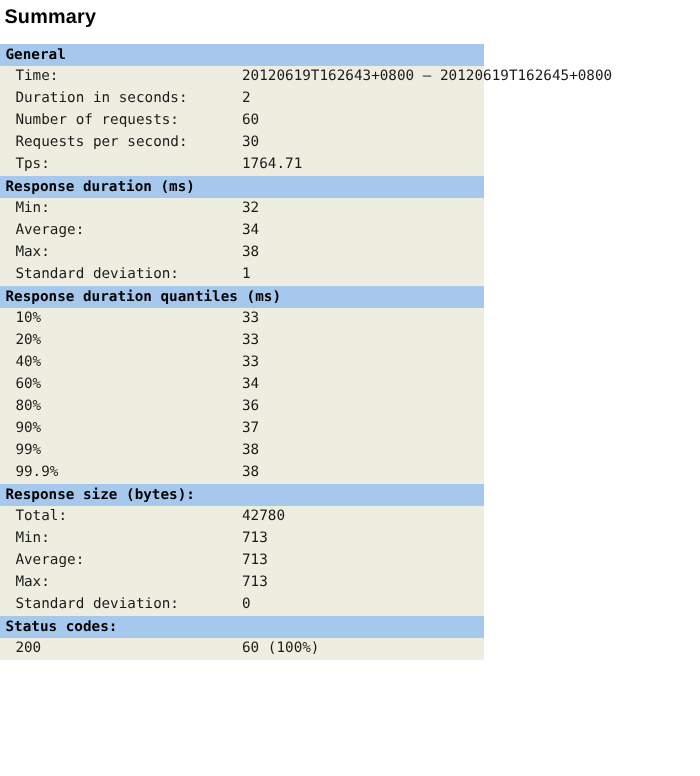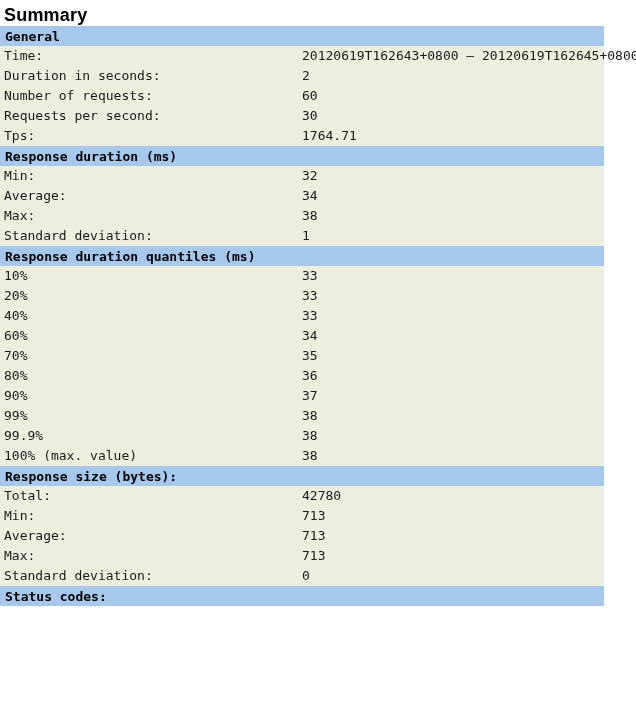--- a/index.html
+++ b/index.html
@@ -20,23 +20,23 @@
     font-weight: bold;
     font-size: 18px;
     color: #000000;
     margin: 0;
     padding: 4px 0 0 4px;
     line-height: 22px;
     letter-spacing: 0.2px;
   }
 
   .report-table {
-    width: 604px;
+    width: 440px;
     border-collapse: collapse;
-    margin: 0 0 0 0;
+    margin: 14px 0 0 0;
     table-layout: fixed;
   }
 
   .report-table tr {
     height: 20px;
   }
 
   .section-header td {
     background: #a6c8ed;
     font-family: "DejaVu Sans Mono", monospace;
@@ -48,21 +48,21 @@
     white-space: nowrap;
     letter-spacing: 0px;
   }
 
   .data-row td {
     background: #eeeee0;
     font-family: "DejaVu Sans Mono", monospace;
     font-weight: normal;
     font-size: 13px;
     color: #1a1a1a;
-    padding: 1px 0 1px 4px;
+    padding: 1px 0 1px 14px;
     line-height: 18px;
     white-space: nowrap;
     letter-spacing: 0px;
   }
 
   .data-row td.cell-label {
     width: 165px;
   }
 
   .data-row td.cell-value {
@@ -133,41 +133,33 @@
       </tr>
       <tr class="data-row">
         <td class="cell-label">40%</td>
         <td class="cell-value">33</td>
       </tr>
       <tr class="data-row">
         <td class="cell-label">60%</td>
         <td class="cell-value">34</td>
       </tr>
       <tr class="data-row">
-        <td class="cell-label">70%</td>
-        <td class="cell-value">35</td>
-      </tr>
-      <tr class="data-row">
         <td class="cell-label">80%</td>
         <td class="cell-value">36</td>
       </tr>
       <tr class="data-row">
         <td class="cell-label">90%</td>
         <td class="cell-value">37</td>
       </tr>
       <tr class="data-row">
         <td class="cell-label">99%</td>
         <td class="cell-value">38</td>
       </tr>
       <tr class="data-row">
         <td class="cell-label">99.9%</td>
-        <td class="cell-value">38</td>
-      </tr>
-      <tr class="data-row">
-        <td class="cell-label">100% (max. value)</td>
         <td class="cell-value">38</td>
       </tr>
       <tr class="section-header">
         <td colspan="2">Response size (bytes):</td>
       </tr>
       <tr class="data-row">
         <td class="cell-label">Total:</td>
         <td class="cell-value">42780</td>
       </tr>
       <tr class="data-row">
@@ -182,14 +174,18 @@
         <td class="cell-label">Max:</td>
         <td class="cell-value">713</td>
       </tr>
       <tr class="data-row">
         <td class="cell-label">Standard deviation:</td>
         <td class="cell-value">0</td>
       </tr>
       <tr class="section-header">
         <td colspan="2">Status codes:</td>
       </tr>
+      <tr class="data-row">
+        <td class="cell-label">200</td>
+        <td class="cell-value">60 (100%)</td>
+      </tr>
     </tbody>
 </table>
 
 </body></html>

